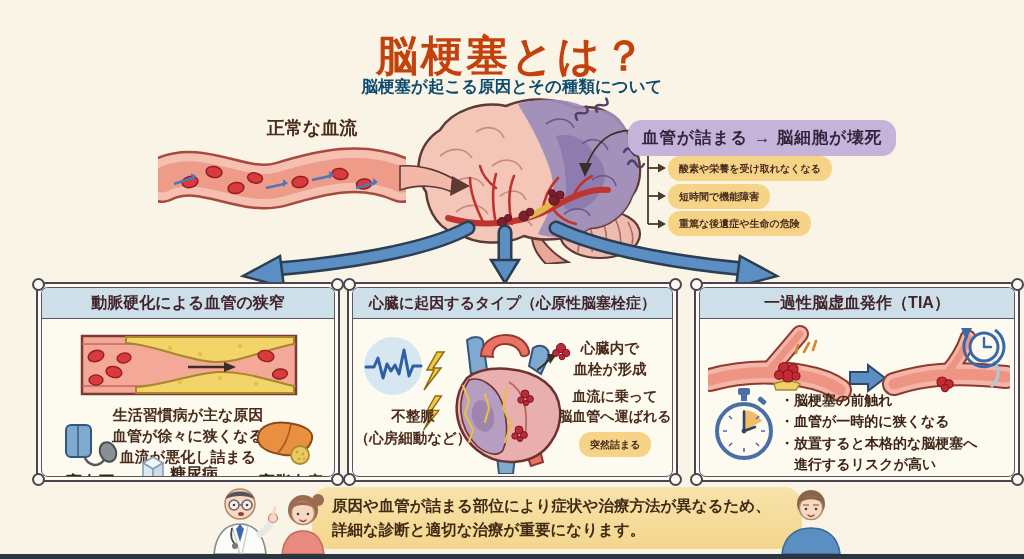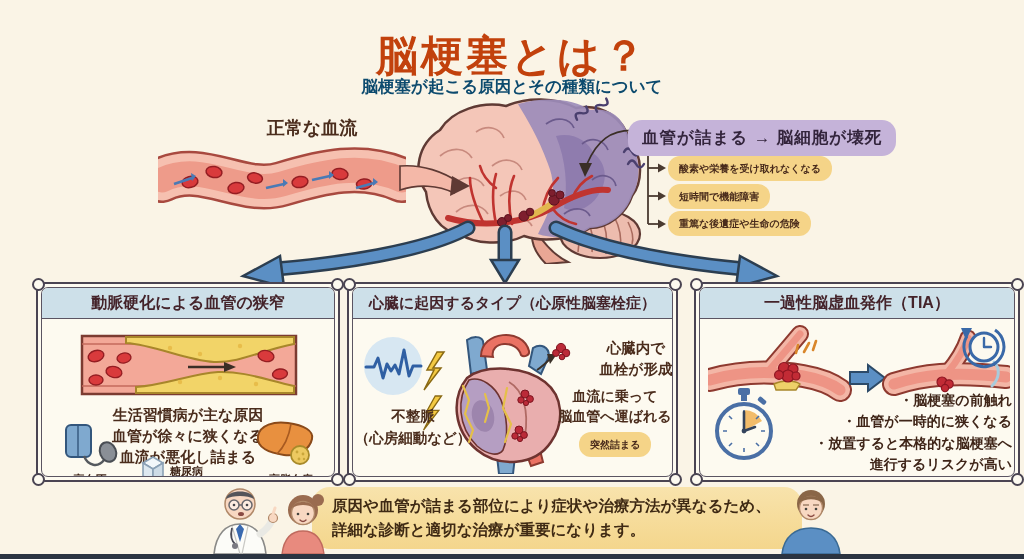--- a/index.html
+++ b/index.html
@@ -19,36 +19,36 @@
   .pill{height:36px;display:flex;align-items:center;border-radius:14px;font-weight:700;white-space:nowrap;z-index:5;}
   .pill-purple{top:120px;left:628px;background:#c5b3d9;color:#33243c;font-size:16.5px;padding:0 14px;letter-spacing:1px;}
   .pill-yellow{background:#f5d488;color:#4a2c1c;font-size:10px;padding:0 11px;height:25px;border-radius:12px;}
   .pill-c1{top:156px;left:668px;}
   .pill-c2{top:184px;left:668px;}
   .pill-c3{top:211px;left:668px;}
   
   .card{position:absolute;top:282px;height:196px;background:#fdfaf0;border:2px solid #4a4452;border-radius:9px;z-index:3;}
   .card1{left:36px;width:300px;}
   .card2{left:347px;width:327px;}
-  .card3{left:694px;width:322px;text-align:right;}
+  .card3{left:694px;width:322px;}
   .card-inner{position:absolute;inset:3px;border:1.5px solid #5a5462;border-radius:7px;overflow:hidden;background:#fdfaf0;}
   .card-header{height:30px;background:#cde0e9;border-bottom:1.5px solid #5a5462;display:flex;align-items:center;justify-content:center;}
   .card-title{font-size:16px;font-weight:700;color:#44232a;white-space:nowrap;}
   .card2 .card-title{font-size:15px;}
   .card-body{position:absolute;top:32px;left:0;right:0;bottom:0;}
   .ring{position:absolute;width:9px;height:9px;border:2px solid #4a4452;border-radius:50%;background:#fdfaf0;z-index:4;}
   .ring.tl{top:-6px;left:-6px;} .ring.tr{top:-6px;right:-6px;}
   .ring.bl{bottom:-6px;left:-6px;} .ring.br{bottom:-6px;right:-6px;}
   
   .c1-desc{top:84px;left:0;right:0;text-align:center;font-size:15px;line-height:1.4;font-weight:700;color:#4a2c1c;}
-  .icon-label{font-size:11px;font-weight:700;color:#3f2518;text-align:center;}
+  .icon-label{font-size:16px;font-weight:700;color:#3f2518;text-align:center;}
   .lbl-bp{top:152px;left:10px;width:76px;} .lbl-sugar{top:144px;left:128px;width:70px;text-align:left;}
   .lbl-liver{top:152px;left:208px;width:82px;}
   
-  .c2-clot-note{top:18px;left:234px;width:98px;text-align:center;font-size:14.5px;line-height:1.45;font-weight:700;}
+  .c2-clot-note{top:18px;left:208px;width:98px;text-align:center;font-size:14.5px;line-height:1.45;font-weight:700;}
   .c2-flow-note{top:66px;left:204px;width:116px;text-align:center;font-size:14px;line-height:1.45;font-weight:700;}
   .c2-sudden{top:112px;left:226px;}
   .c2-arr-note{top:86px;left:0px;width:120px;text-align:center;font-size:14.5px;line-height:1.5;font-weight:700;}
   
   .c3-bullets{top:70px;left:80px;width:232px;font-size:14px;line-height:1.52;font-weight:700;color:#3f2518;}
   .c3-bullets .cont{padding-left:14px;}
   
   .banner{top:487px;left:312px;width:490px;height:62px;border-radius:18px;
     background:linear-gradient(180deg,#f8e3ac,#f4d68c);display:flex;align-items:center;z-index:2;}
   .banner-text{padding:0 20px;font-size:15.5px;line-height:1.55;font-weight:700;color:#3f2a14;}

